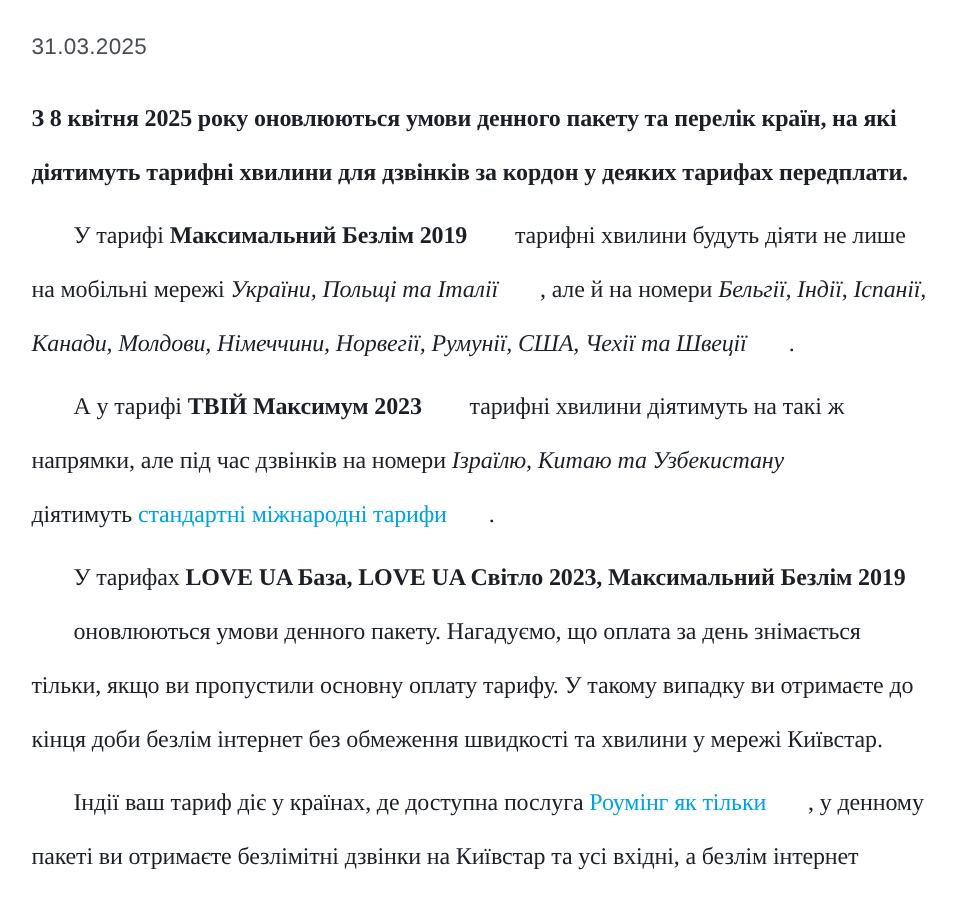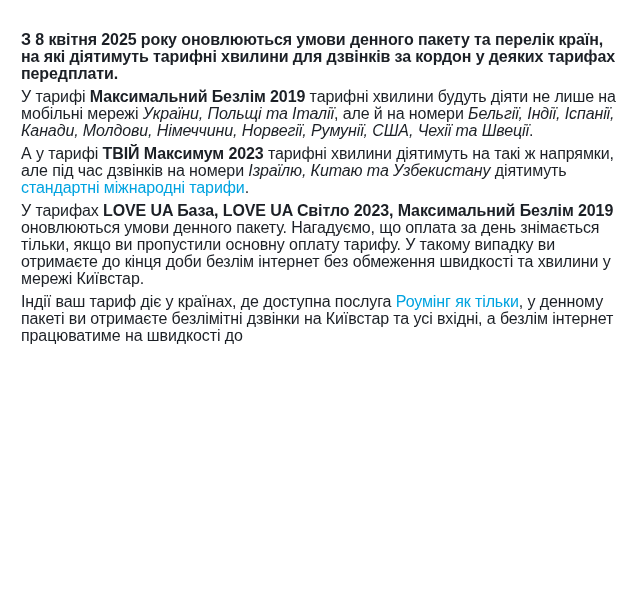--- a/index.html
+++ b/index.html
@@ -27,39 +27,41 @@
   .date {
     margin-top: 15px;
     font-size: 15px;
     line-height: 16px;
     color: var(--date, #4a4e54);
     letter-spacing: 0.2px;
   }
   .article-body { margin-top: 22px; }
   .article-body p {
     font-size: 16px;
-    line-height: 17px;
+    line-height: 36px;
     letter-spacing: -0.1px;
     margin: 0 0 6px 0;
     max-width: 600px;
+    font-family: Liberation Serif, serif;
   }
-  .seg-normal { font-weight: 400; }
+  .seg-normal { font-weight: 400; margin-left: 28px; }
   .seg-bold { font-weight: 700; }
   .seg-italic { font-style: italic; margin-top: 20px; }
   a.seg-link {
     color: var(--link, #00a3e0);
     text-decoration: none;
     cursor: pointer;
   }
 </style>
 </head>
 <body>
 
 <div class="page">
 
+  <div class="date">31.03.2025</div>
 
   <div class="article-body">
     <p><span class="seg-bold">З 8 квітня 2025 року оновлюються умови денного пакету та перелік країн, на які діятимуть тарифні хвилини для дзвінків за кордон у деяких тарифах передплати.</span></p>
     <p><span class="seg-normal">У тарифі </span><span class="seg-bold">Максимальний Безлім 2019</span><span class="seg-normal"> тарифні хвилини будуть діяти не лише на мобільні мережі </span><span class="seg-italic">України, Польщі та Італії</span><span class="seg-normal">, але й на номери </span><span class="seg-italic">Бельгії, Індії, Іспанії, Канади, Молдови, Німеччини, Норвегії, Румунії, США, Чехії та Швеції</span><span class="seg-normal">.</span></p>
     <p><span class="seg-normal">А у тарифі </span><span class="seg-bold">ТВІЙ Максимум 2023</span><span class="seg-normal"> тарифні хвилини діятимуть на такі ж напрямки, але під час дзвінків на номери </span><span class="seg-italic">Ізраїлю, Китаю та Узбекистану</span><span class="seg-normal"> діятимуть </span><a class="seg-link" href="#">стандартні міжнародні тарифи</a><span class="seg-normal">.</span></p>
     <p><span class="seg-normal">У тарифах </span><span class="seg-bold">LOVE UA База, LOVE UA Світло 2023, Максимальний Безлім 2019</span><span class="seg-normal"> оновлюються умови денного пакету. Нагадуємо, що оплата за день знімається тільки, якщо ви пропустили основну оплату тарифу. У такому випадку ви отримаєте до кінця доби безлім інтернет без обмеження швидкості та хвилини у мережі Київстар.</span></p>
     <p><span class="seg-normal">Індії ваш тариф діє у країнах, де доступна послуга </span><a class="seg-link" href="#">Роумінг як тільки</a><span class="seg-normal">, у денному пакеті ви отримаєте безлімітні дзвінки на Київстар та усі вхідні, а безлім інтернет працюватиме на швидкості до </span></p>
 
   </div>
 </div>

